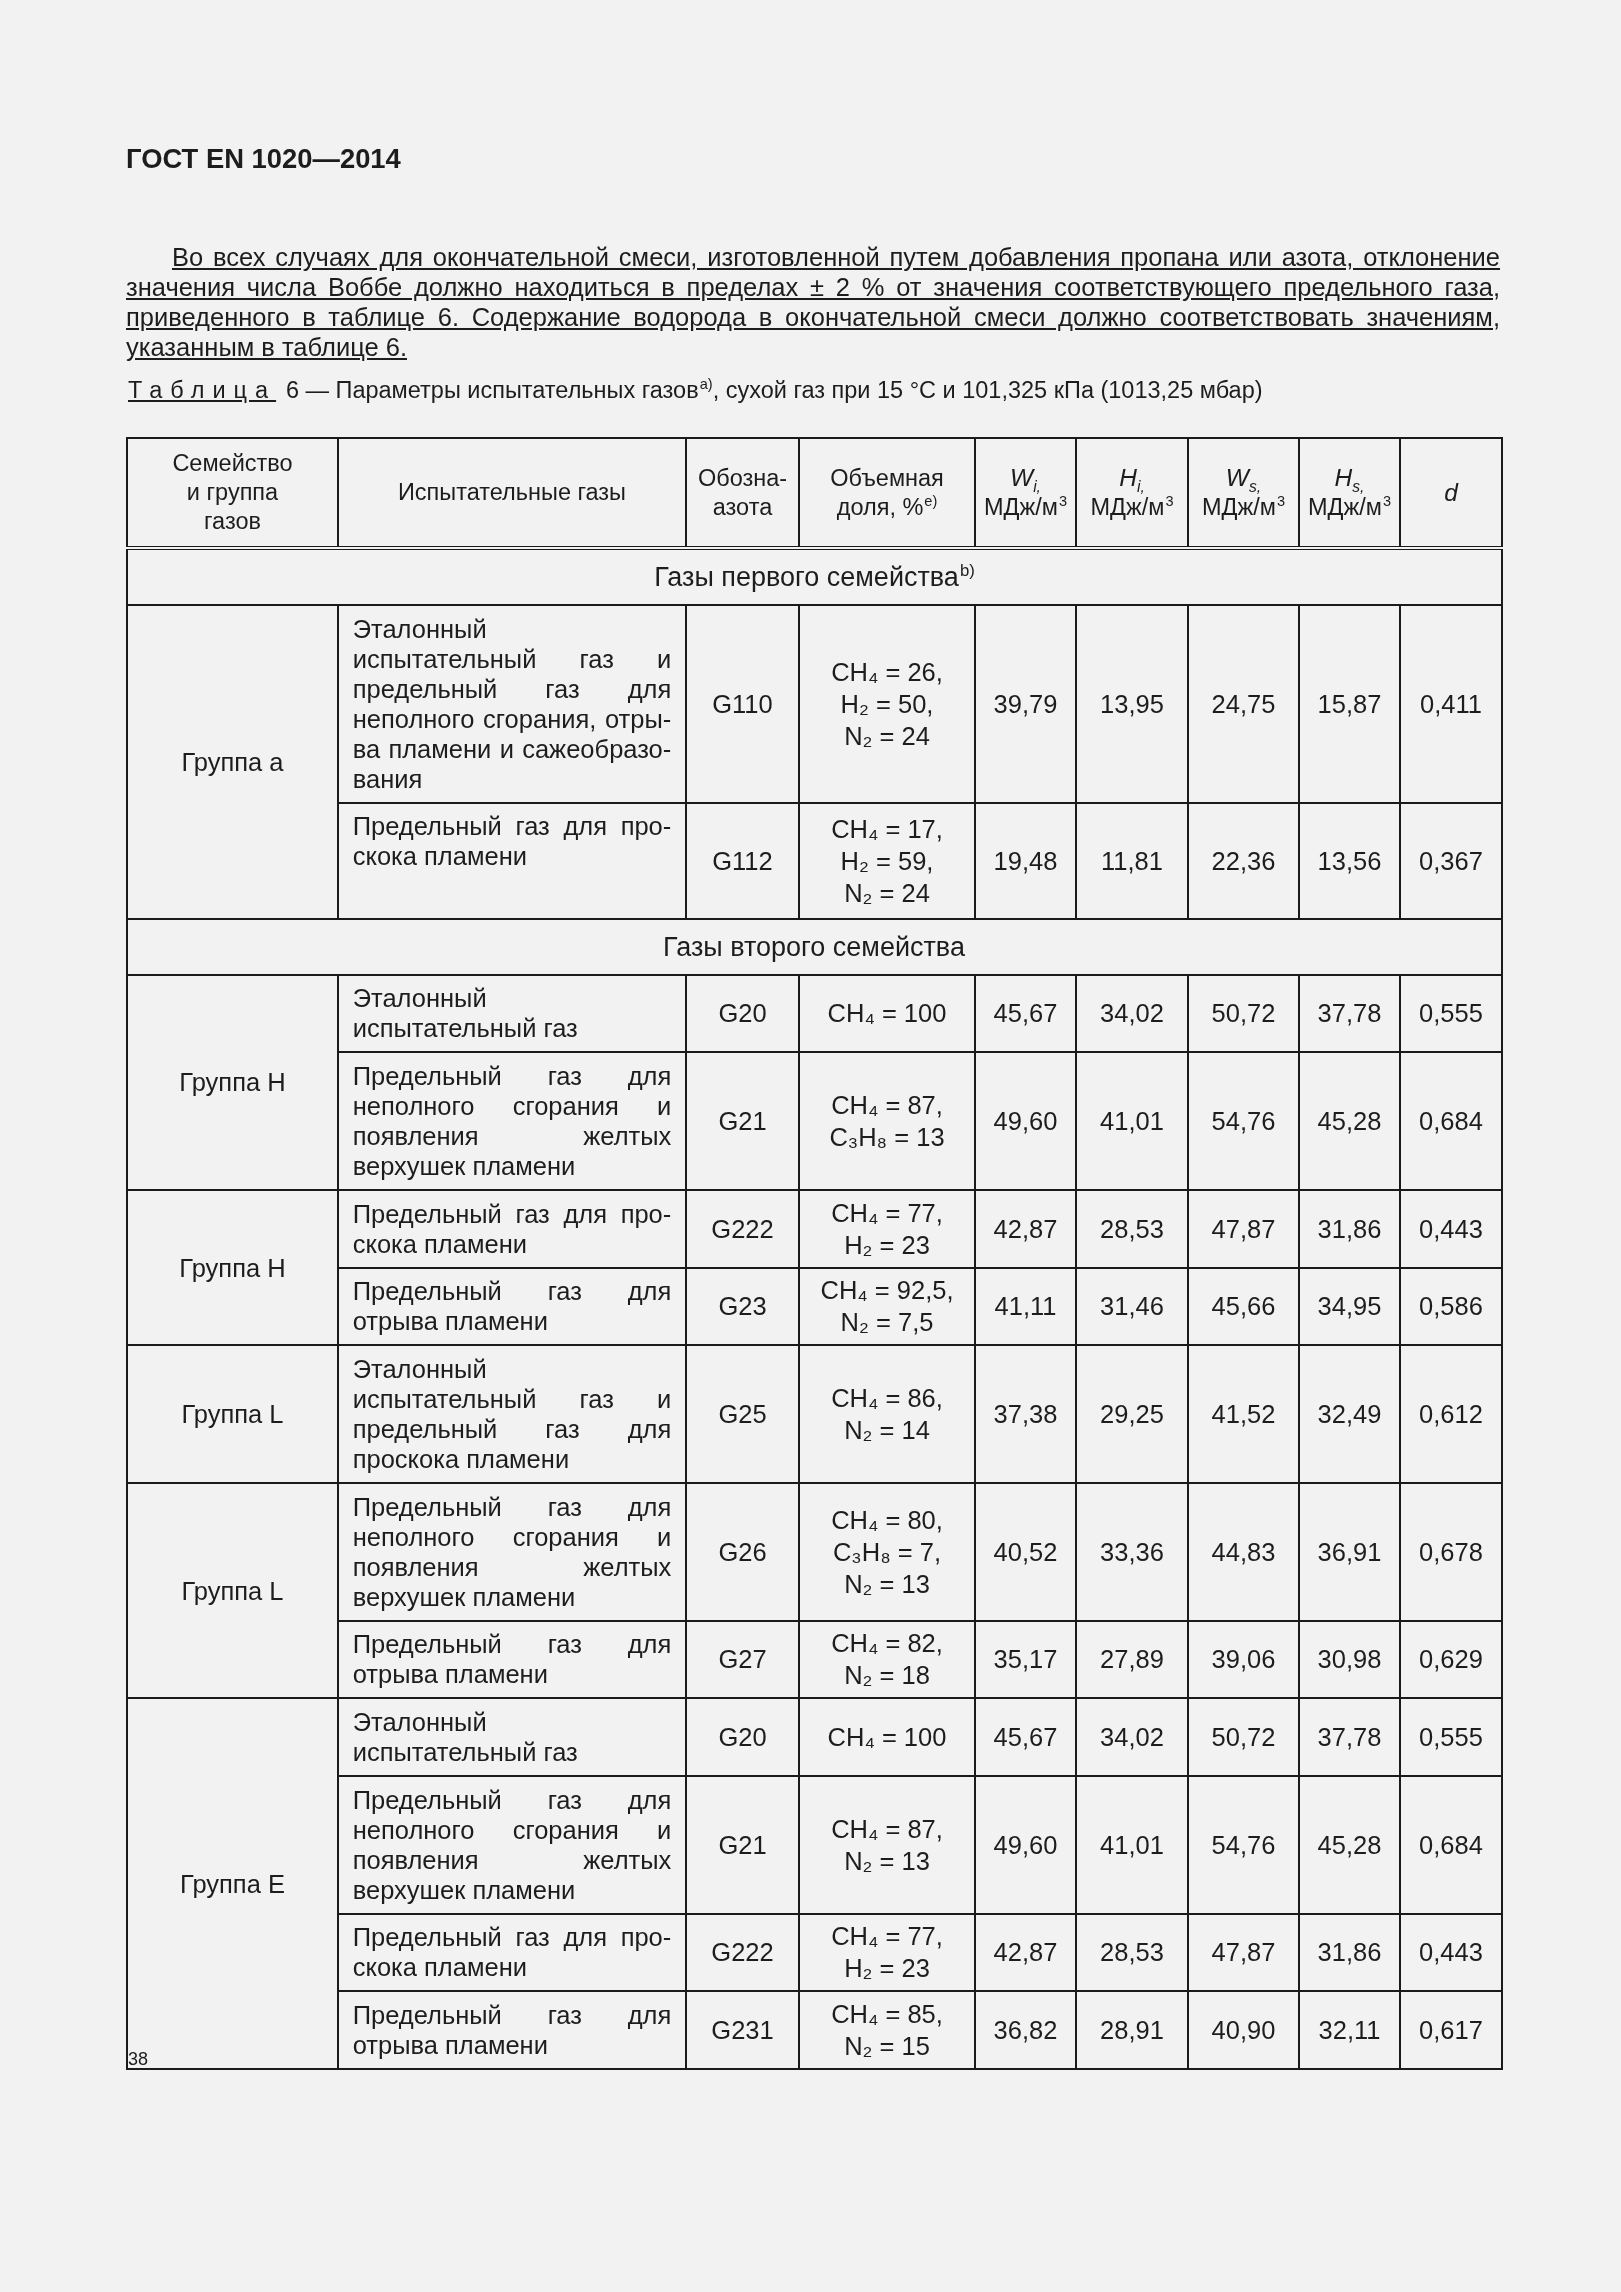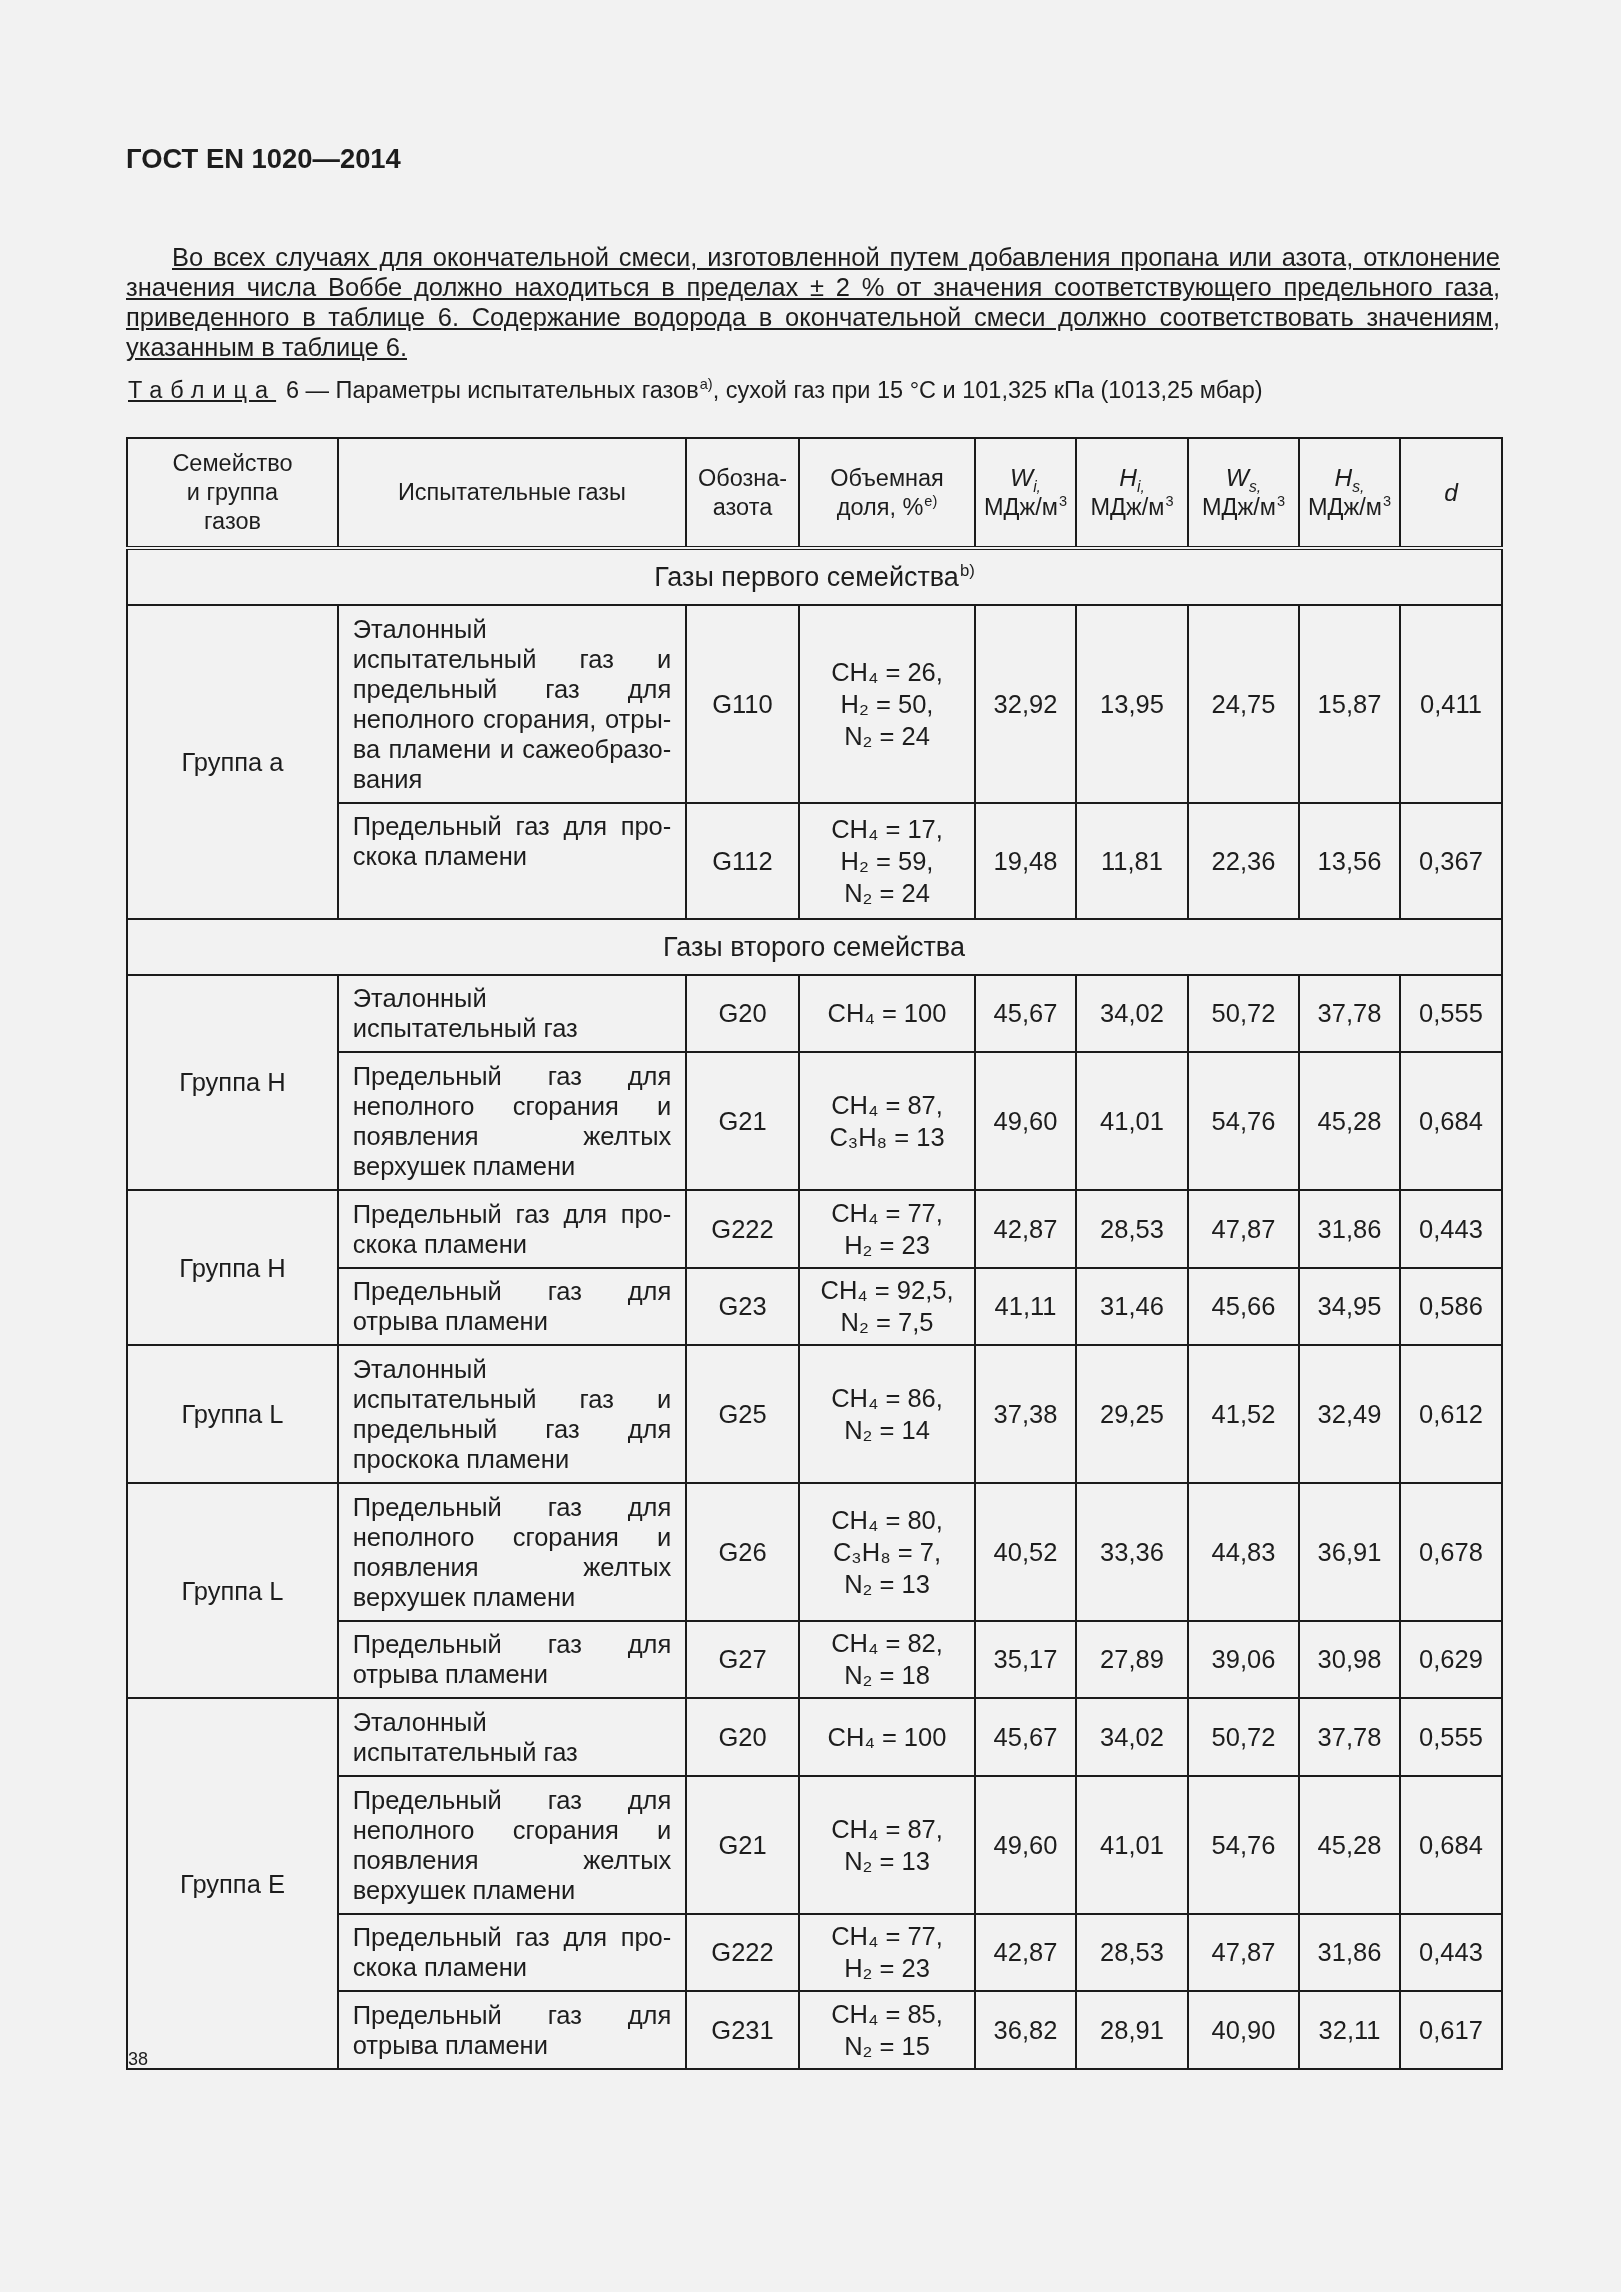--- a/index.html
+++ b/index.html
@@ -87,21 +87,21 @@
       <tr class="h-band">
         <td class="band" colspan="9"><span>Газы первого семейства</span><sup>b)</sup></td>
       </tr>
       <tr class="rr-xl">
         <td class="group" rowspan="2">Группа a</td>
         <td class="desc">Эталонный испытательный газ и предельный газ для неполного сгорания, отры­ва пламени и сажеобразо­вания</td>
         <td class="code">G110</td>
         <td class="frac ml">CH₄ = 26,
 H₂ = 50,
 N₂ = 24</td>
-        <td class="num">32,92</td>
+        <td class="num">39,79</td>
         <td class="num">13,95</td>
         <td class="num">24,75</td>
         <td class="num">15,87</td>
         <td class="num">0,411</td>
       </tr>
       <tr class="rr-l">
         <td class="desc">Предельный газ для про­скока пламени</td>
         <td class="code">G112</td>
         <td class="frac ml">CH₄ = 17,
 H₂ = 59,

